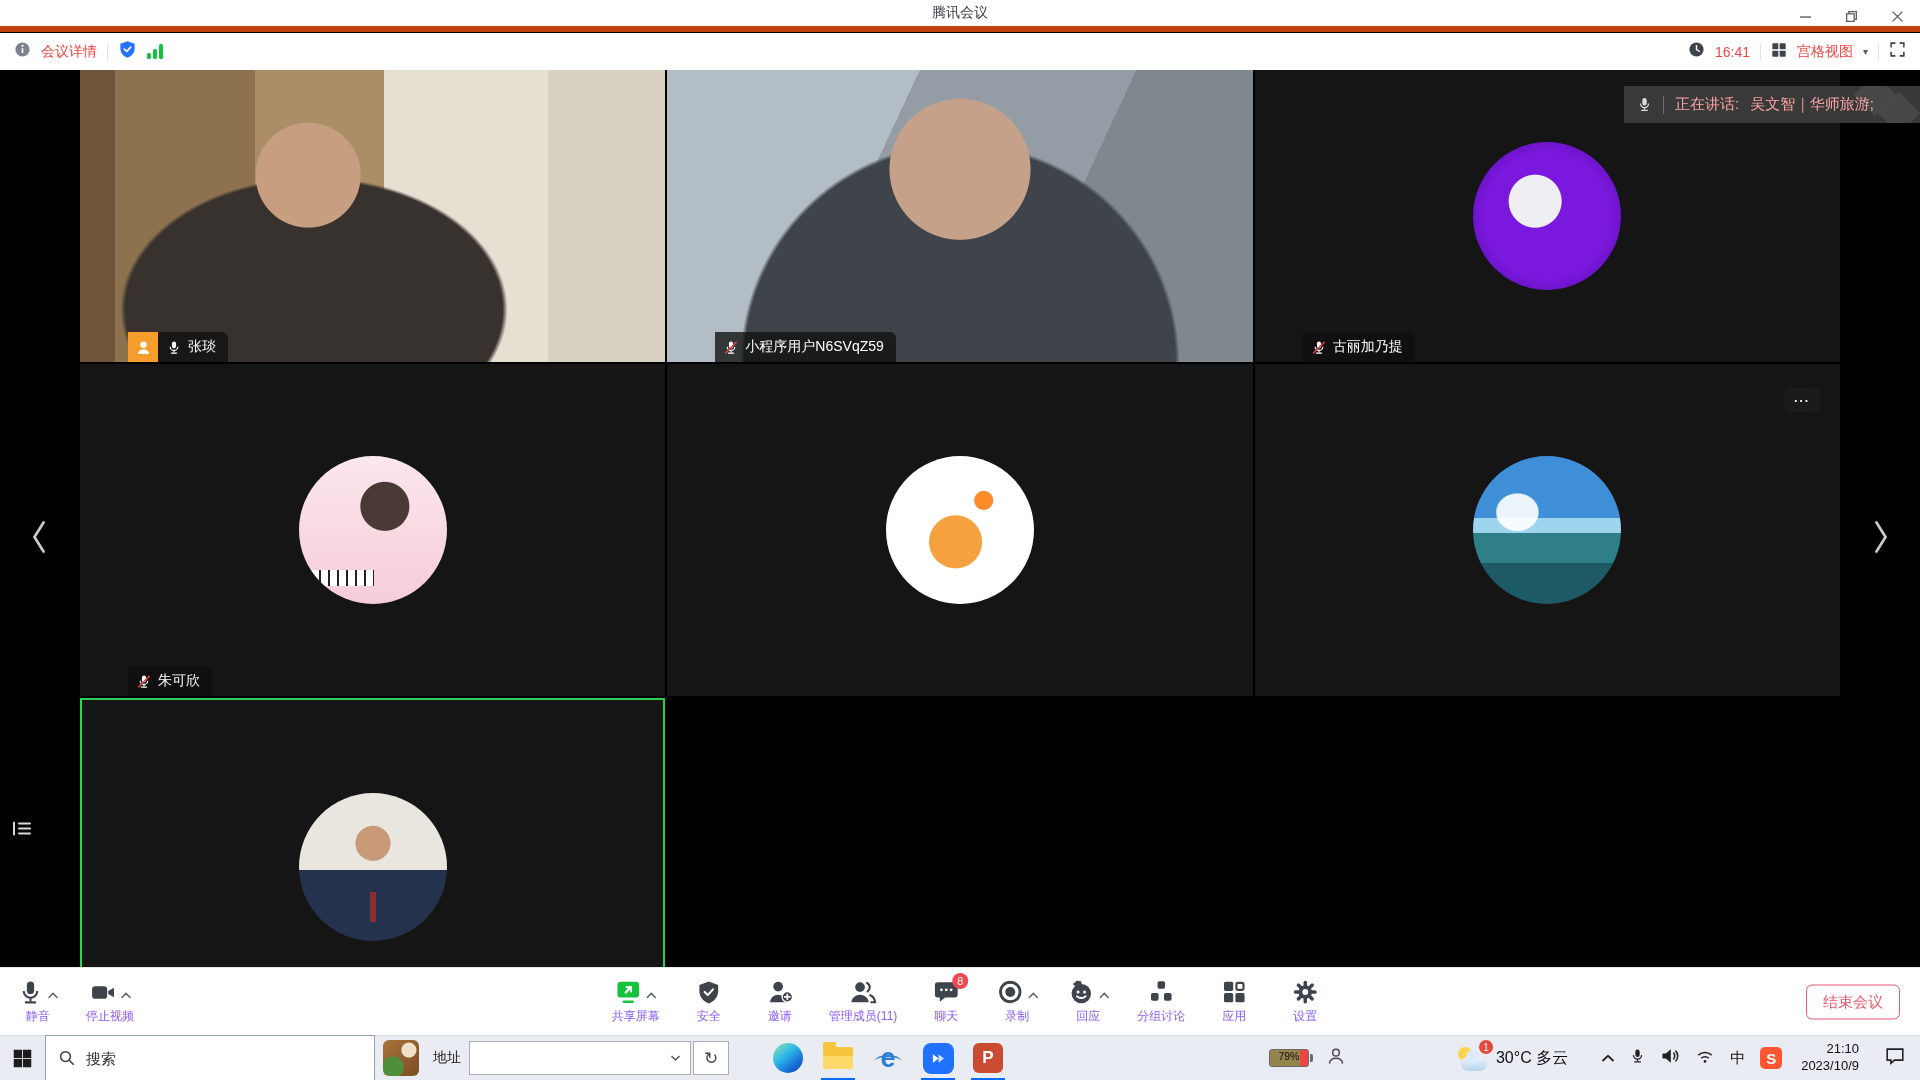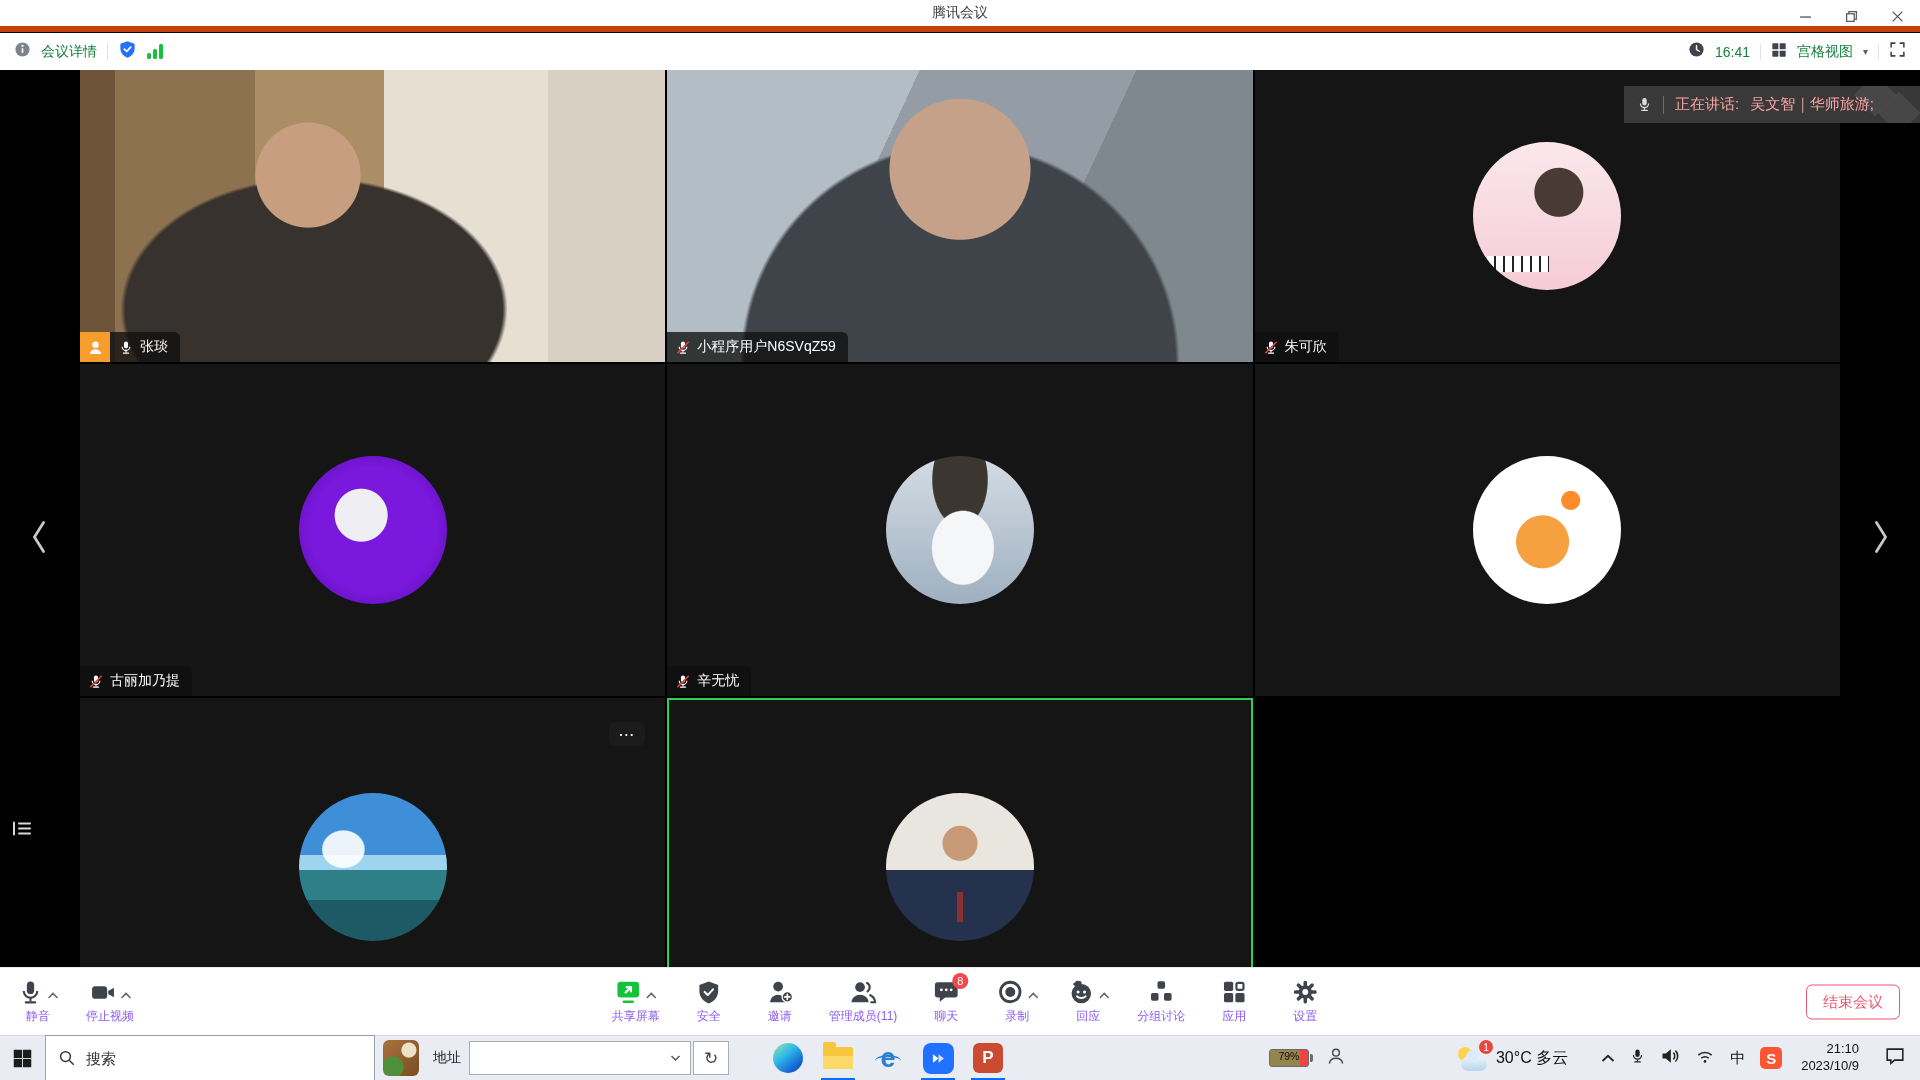--- a/index.html
+++ b/index.html
@@ -13,21 +13,21 @@
   .titlebar .title { position:absolute; left:50%; top:50%; transform:translate(-50%,-50%);
     font-size:14px; color:#3c3f45; }
   .win-controls { position:absolute; right:0; top:0; height:32px; display:flex; }
   .win-btn { width:46px; height:32px; display:flex; align-items:center; justify-content:center; cursor:default; }
 
   
   .mheader { position:absolute; top:33px; left:0; right:0; height:37px; background:#fff;
     display:flex; align-items:center; padding:0 14px; z-index:20; }
   .mh-left,.mh-right { display:flex; align-items:center; gap:10px; }
   .mh-right { margin-left:auto; }
-  .mh-text { font-size:14px; color:#15803d; }
+  .mh-text { font-size:14px; color:#ef4444; }
   .vdiv { width:1px; height:16px; background:#e1e1e6; }
   .sigbars { display:flex; align-items:flex-end; gap:2.5px; height:15px; }
   .sigbars i { display:block; width:3.5px; background:#17c13d; border-radius:1.5px; }
   .sigbars i:nth-child(1){height:6px;} .sigbars i:nth-child(2){height:10px;} .sigbars i:nth-child(3){height:15px;}
   .caret-down { font-size:10px; color:#5a5e66; }
 
   
   .stage { position:absolute; top:70px; left:0; right:0; bottom:45px; background:#000; overflow:hidden; }
   .grid { position:absolute; left:80px; right:80px; top:0; bottom:0; display:grid;
     grid-template-columns:1fr 1fr 1fr; grid-template-rows:292px 332px 1fr; gap:2px; }
@@ -67,21 +67,21 @@
       linear-gradient(#ffffff,#ffffff); }
   .av-landscape { background-image:
       radial-gradient(ellipse at 30% 38%, rgba(255,255,255,.9) 0 14%, rgba(0,0,0,0) 15%),
       linear-gradient(180deg,#3e8fd8 0 42%,#9fd4ee 42% 52%,#2e7f88 52% 72%,#1e5a66 72%); }
   .av-suit { background-image:
       linear-gradient(#8d2f2f,#8d2f2f),
       radial-gradient(circle at 50% 34%, #c89a77 0 17px, rgba(0,0,0,0) 18px),
       linear-gradient(180deg,#e9e5df 0 52%,#25324d 52%);
       background-size:6px 30px,auto,auto; background-position:50% 84%,0 0,0 0; }
 
-  .pill-row { position:absolute; left:0; bottom:0; display:flex; align-items:stretch; z-index:2; }
+  .pill-row { position:absolute; left:0; bottom:0; display:flex; align-items:stretch; z-index:2;padding-left:48px; }
   .host-badge { width:30px; height:30px; background:#f69d2c; display:flex; align-items:center; justify-content:center; }
   .pill { display:flex; align-items:center; gap:7px; height:30px; padding:0 12px 0 9px;
     background:rgba(16,16,16,.78); border-radius:0 6px 0 0; color:#fff; font-size:14px; white-space:nowrap; }
   .more-btn { position:absolute; top:24px; right:20px; width:36px; height:24px; border-radius:6px;
     background:rgba(28,28,28,.85); color:#fff; display:flex; align-items:center; justify-content:center;
     font-size:16px; letter-spacing:2px; z-index:2; }
 
   
   .banner { position:absolute; top:16px; right:0; height:37px; display:flex; align-items:center; gap:11px;
     background:rgba(59,59,59,.95); padding:0 46px 0 13px; z-index:4; overflow:hidden; }
@@ -276,72 +276,55 @@
                 <line x1="7.5" y1="21.5" x2="16.5" y2="21.5" stroke="#fff" stroke-width="2" stroke-linecap="round"></line>
                 <line x1="3" y1="21" x2="21" y2="3" stroke="#e84040" stroke-width="2.6" stroke-linecap="round"></line>
               </svg>
             <span>小程序用户N6SVqZ59</span>
           </span>
         </div>
       </div>
 
       <div class="tile">
         <div class="avwrap">
-            <div class="avatar av-piano-girl"></div>
+            <div class="avatar av-anime-purple"></div>
           </div>
         <div class="pill-row">
           <span class="pill">
             <svg width="14" height="17" viewBox="0 0 24 24">
                 <rect x="8.5" y="1.5" width="7" height="12" rx="3.5" fill="#fff"></rect>
                 <path d="M5.5 10.5a6.5 6.5 0 0 0 13 0" fill="none" stroke="#fff" stroke-width="2"></path>
                 <line x1="12" y1="17" x2="12" y2="20.5" stroke="#fff" stroke-width="2"></line>
                 <line x1="7.5" y1="21.5" x2="16.5" y2="21.5" stroke="#fff" stroke-width="2" stroke-linecap="round"></line>
                 <line x1="3" y1="21" x2="21" y2="3" stroke="#e84040" stroke-width="2.6" stroke-linecap="round"></line>
               </svg>
-            <span>朱可欣</span>
+            <span>古丽加乃提</span>
           </span>
         </div>
       </div>
 
       <div class="tile">
         <div class="avwrap">
-            <div class="avatar av-anime-purple"></div>
+            <div class="avatar av-piano-girl"></div>
           </div>
         <div class="pill-row">
           <span class="pill">
             <svg width="14" height="17" viewBox="0 0 24 24">
                 <rect x="8.5" y="1.5" width="7" height="12" rx="3.5" fill="#fff"></rect>
                 <path d="M5.5 10.5a6.5 6.5 0 0 0 13 0" fill="none" stroke="#fff" stroke-width="2"></path>
                 <line x1="12" y1="17" x2="12" y2="20.5" stroke="#fff" stroke-width="2"></line>
                 <line x1="7.5" y1="21.5" x2="16.5" y2="21.5" stroke="#fff" stroke-width="2" stroke-linecap="round"></line>
                 <line x1="3" y1="21" x2="21" y2="3" stroke="#e84040" stroke-width="2.6" stroke-linecap="round"></line>
               </svg>
-            <span>古丽加乃提</span>
+            <span>朱可欣</span>
           </span>
         </div>
       </div>
 
 
-      <div class="tile">
-        <div class="avwrap">
-            <div class="avatar av-mask"></div>
-          </div>
-        <div class="pill-row">
-          <span class="pill">
-            <svg width="14" height="17" viewBox="0 0 24 24">
-                <rect x="8.5" y="1.5" width="7" height="12" rx="3.5" fill="#fff"></rect>
-                <path d="M5.5 10.5a6.5 6.5 0 0 0 13 0" fill="none" stroke="#fff" stroke-width="2"></path>
-                <line x1="12" y1="17" x2="12" y2="20.5" stroke="#fff" stroke-width="2"></line>
-                <line x1="7.5" y1="21.5" x2="16.5" y2="21.5" stroke="#fff" stroke-width="2" stroke-linecap="round"></line>
-                <line x1="3" y1="21" x2="21" y2="3" stroke="#e84040" stroke-width="2.6" stroke-linecap="round"></line>
-              </svg>
-            <span>辛无忧</span>
-          </span>
-        </div>
-      </div>
 
       <div class="tile">
         <div class="avwrap">
             <div class="avatar av-charmander"></div>
           </div>
       </div>
 
       <div class="tile">
         <div class="more-btn">⋯</div>
         <div class="avwrap">

